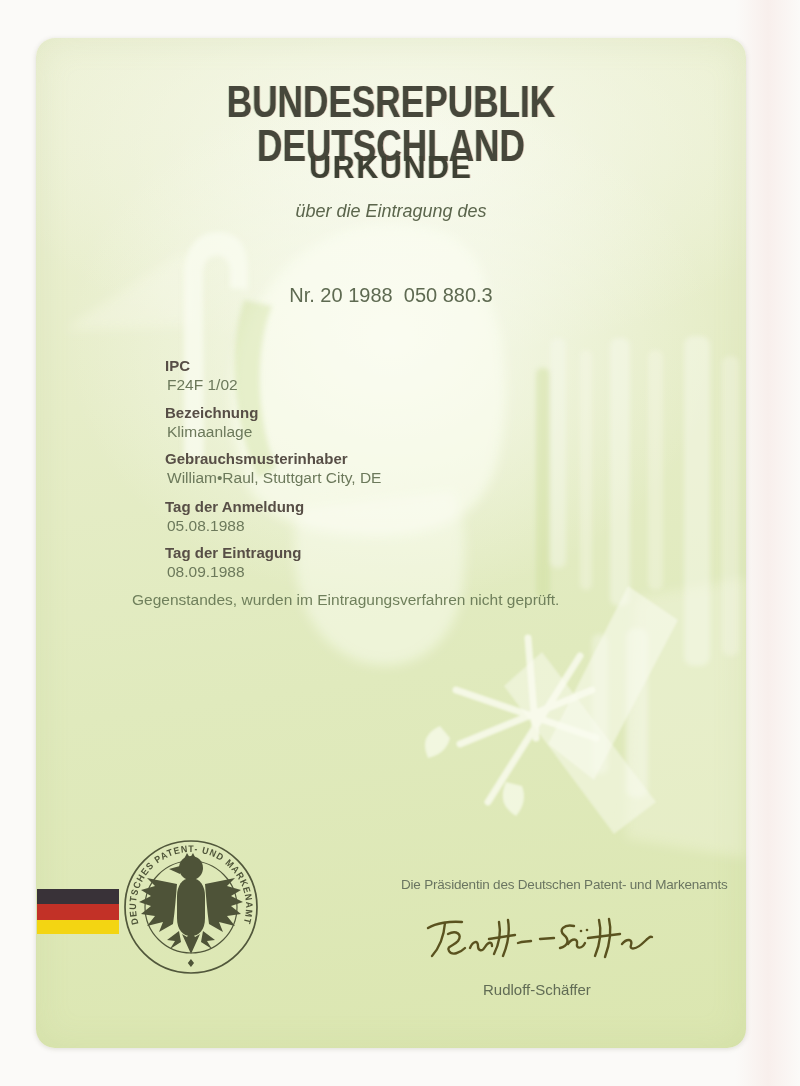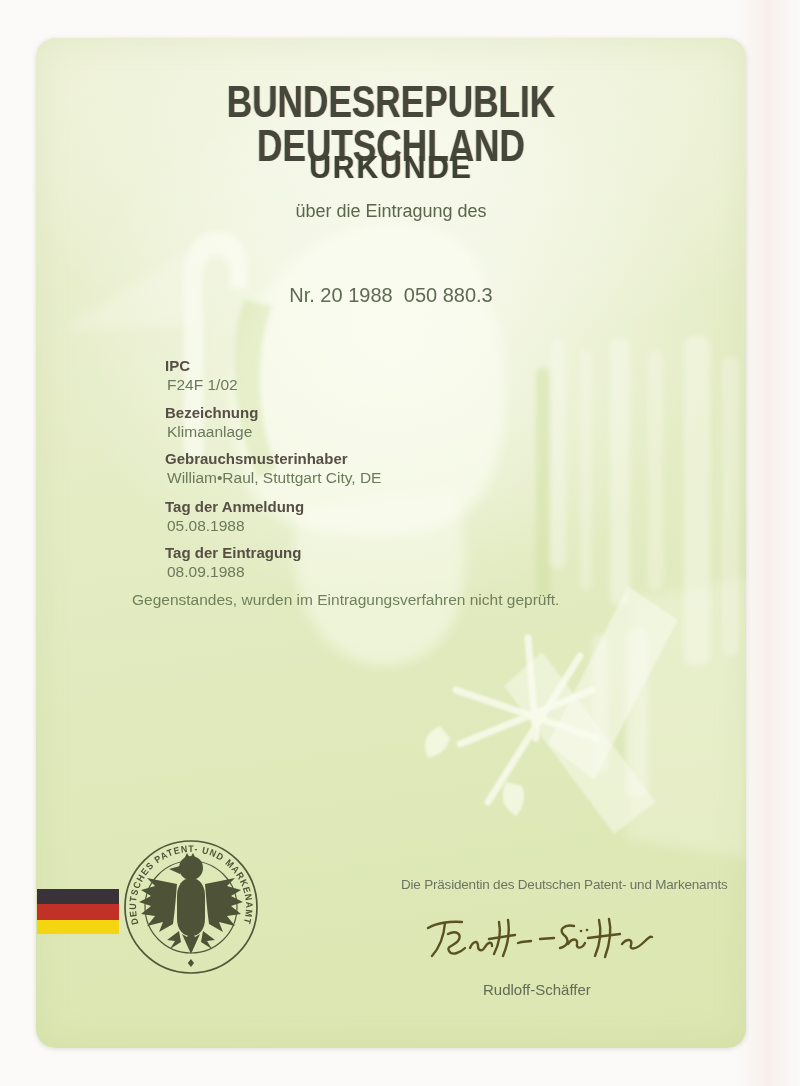--- a/index.html
+++ b/index.html
@@ -24,21 +24,21 @@
 
   .center{left:0;right:0;text-align:center;}
   .condense{position:static;display:inline-block;}
 
   .country{top:42px;font-size:44px;font-weight:bold;line-height:1;color:#46473b;letter-spacing:0;
     text-shadow:1px 0 0 rgba(150,75,65,.30), -1px 0 0 rgba(70,105,70,.30);}
   .country .condense{transform:scaleX(.80);}
   .urkunde{top:113px;font-size:32px;font-weight:bold;line-height:1;color:#3e4134;letter-spacing:2px;
     text-shadow:1px 0 0 rgba(150,75,65,.25), -1px 0 0 rgba(70,105,70,.25);}
   .urkunde .condense{transform:scaleX(.94);}
-  .subtitle{top:164px;font-size:18px;color:#5b654c;line-height:1;}
+  .subtitle{top:164px;font-size:18px;color:#5b654c;line-height:1;font-style:italic;}
   .kind{top:201px;font-size:30px;font-weight:bold;line-height:1;color:#42502f;}
   .kind .condense{transform:scaleX(.86);}
   .number{top:247px;font-size:20px;color:#5e6a51;line-height:1;white-space:pre;}
 
   .field{left:129px;width:420px;}
   .flabel{position:static;display:block;font-size:15px;font-weight:bold;color:#574e46;line-height:18px;}
   .fvalue{position:static;display:block;font-size:15.5px;color:#6c795b;line-height:19px;padding-left:2px;}
   .f0{top:319px;} .f1{top:366px;} .f2{top:412px;} .f3{top:460px;} .f4{top:506px;}
 
   .note{left:96px;top:552px;width:560px;font-size:15.5px;color:#70805c;line-height:20px;}

